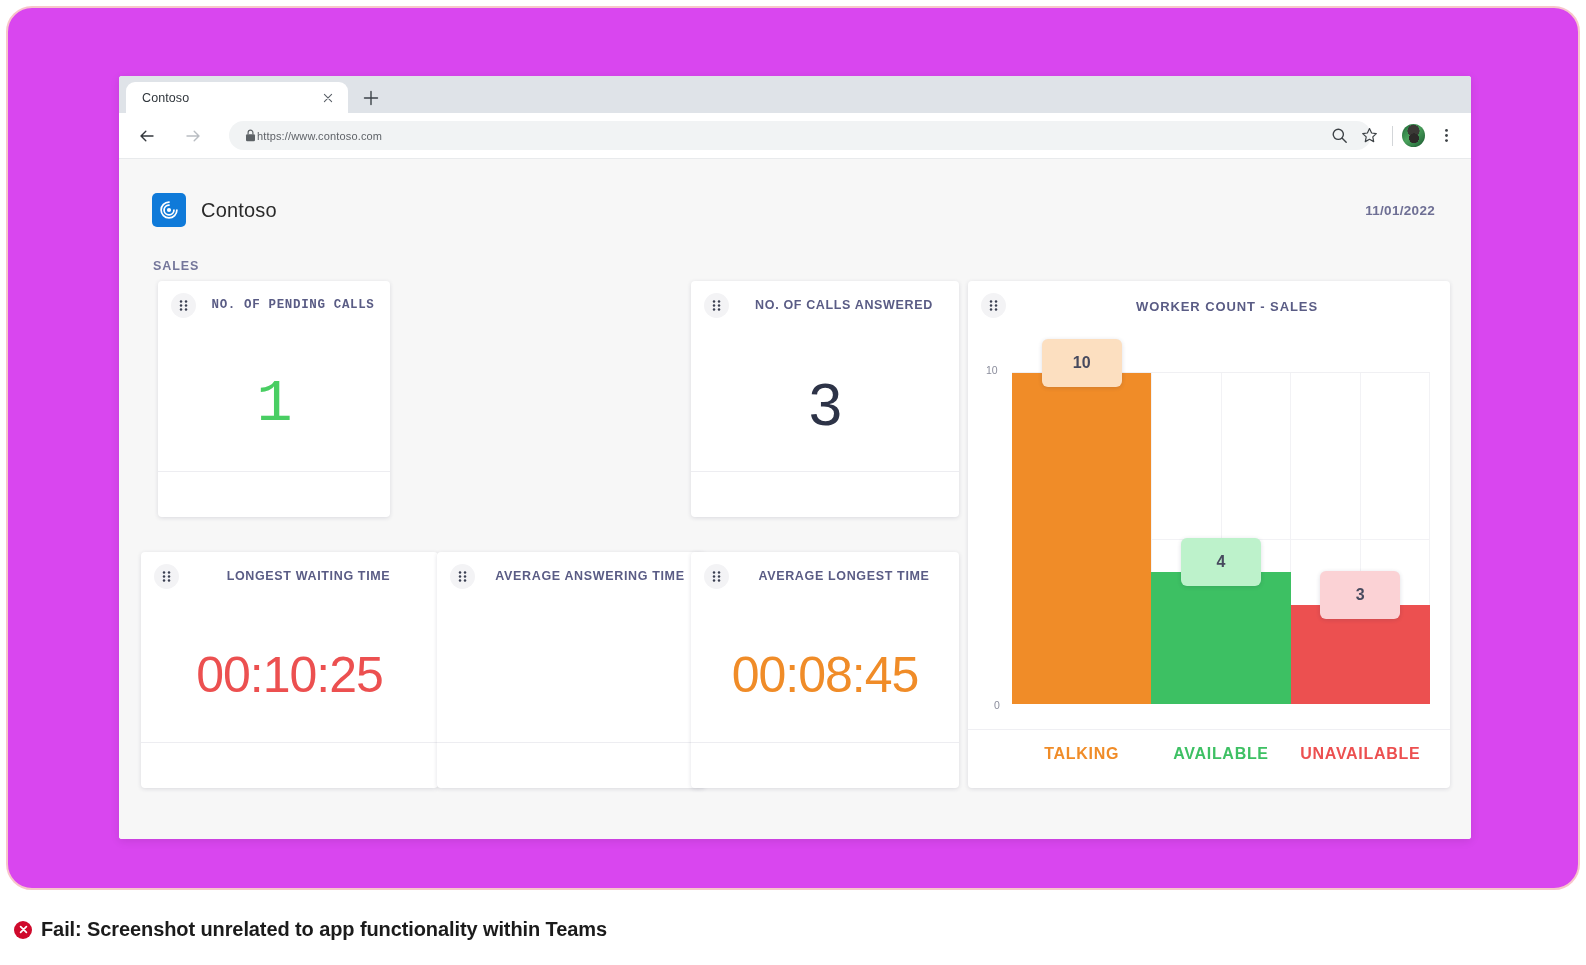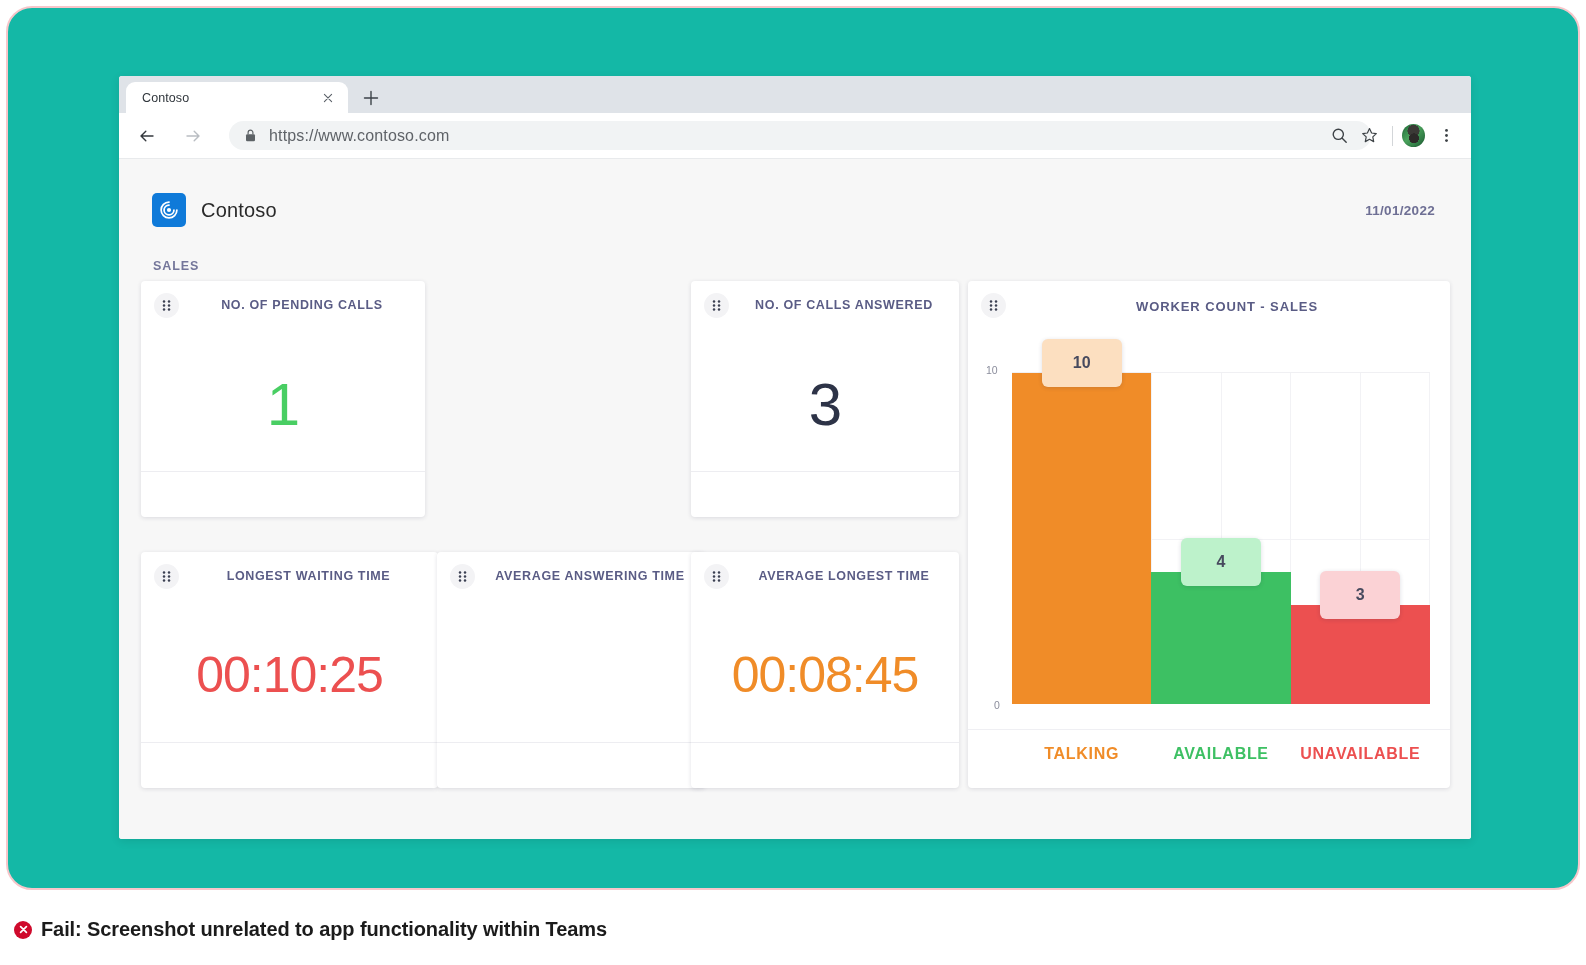--- a/index.html
+++ b/index.html
@@ -10,21 +10,21 @@
     overflow: hidden;
   }
 
   
   .pink-frame {
     position: absolute;
     left: 6px; top: 6px;
     width: 1574px; height: 884px;
     border: 2px solid #f7c6ca;
     border-radius: 26px;
-    background: #14b8a6;
+    background: #d946ef;
   }
 
   
   .browser {
     position: absolute;
     left: 111px; top: 68px;
     width: 1352px; height: 763px;
     background: #ffffff;
     border-radius: 3px;
     box-shadow: 0 2px 10px rgba(0,0,0,0.10);
@@ -90,22 +90,22 @@
     border-radius: 15px;
     display: flex; align-items: center;
   }
   .lock {
     margin-left: 16px;
     width: 11px; height: 13px;
     color: #5d6266;
   }
   .lock svg { display: block; }
   .url {
-    margin-left: 13px;
-    font-size: 16px;
+    margin-left: 1px;
+    font-size: 11px;
     color: #5f6368;
     letter-spacing: .15px;
   }
   .tb-right {
     position: absolute;
     right: 10px; top: 0; height: 45px;
     display: flex; align-items: center;
   }
   .tb-icon {
     width: 26px; height: 26px;
@@ -433,21 +433,21 @@
           </svg>
         </div>
         <div class="brand">Contoso</div>
         <div class="dash-date">11/01/2022</div>
       </div>
 
       <div class="section-label">SALES</div>
 
       <div class="grid">
 
-        <div class="card" style="left: 0px; top: 0px; width: 284px; height: 236px;">
+        <div class="card" style="left: 17px; top: 0px; width: 232px; height: 236px; font-family: Liberation Mono, monospace;">
           <div class="card-head">
             <div class="handle">
               <svg width="11" height="13" viewBox="0 0 11 13">
                 <circle cx="3" cy="2.4" r="1.25" fill="#3b4052"></circle>
                   <circle cx="8" cy="2.4" r="1.25" fill="#3b4052"></circle>
                 <circle cx="3" cy="6.5" r="1.25" fill="#3b4052"></circle>
                   <circle cx="8" cy="6.5" r="1.25" fill="#3b4052"></circle>
                 <circle cx="3" cy="10.6" r="1.25" fill="#3b4052"></circle>
                   <circle cx="8" cy="10.6" r="1.25" fill="#3b4052"></circle>
               </svg>

